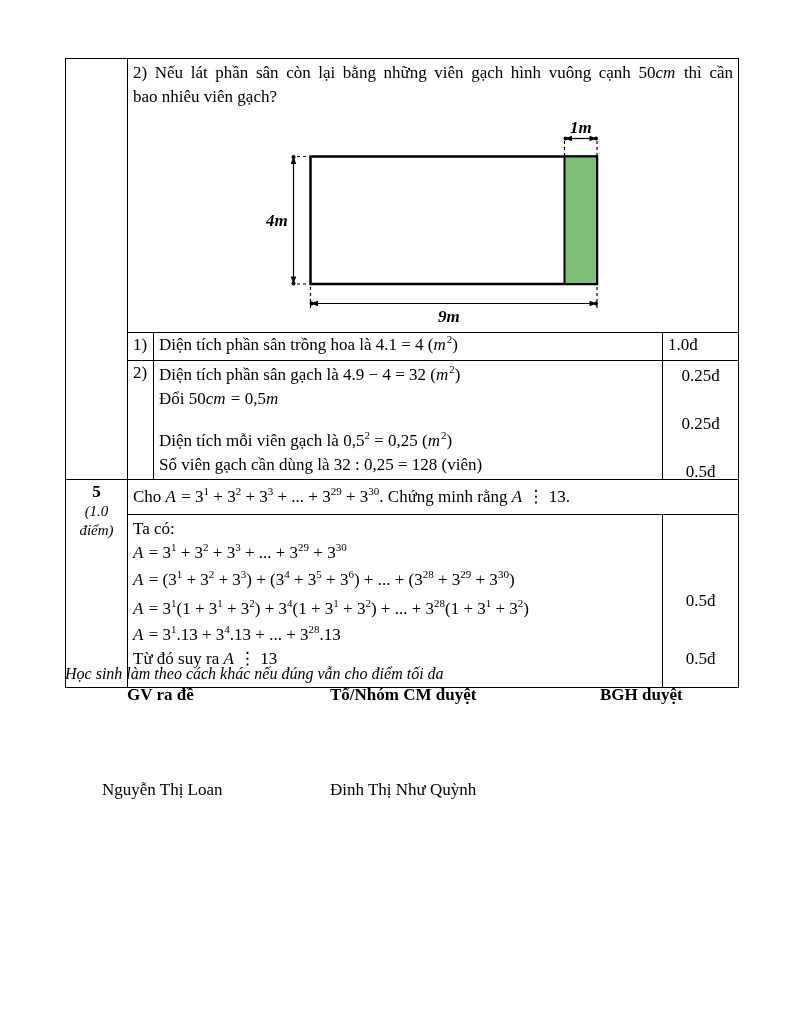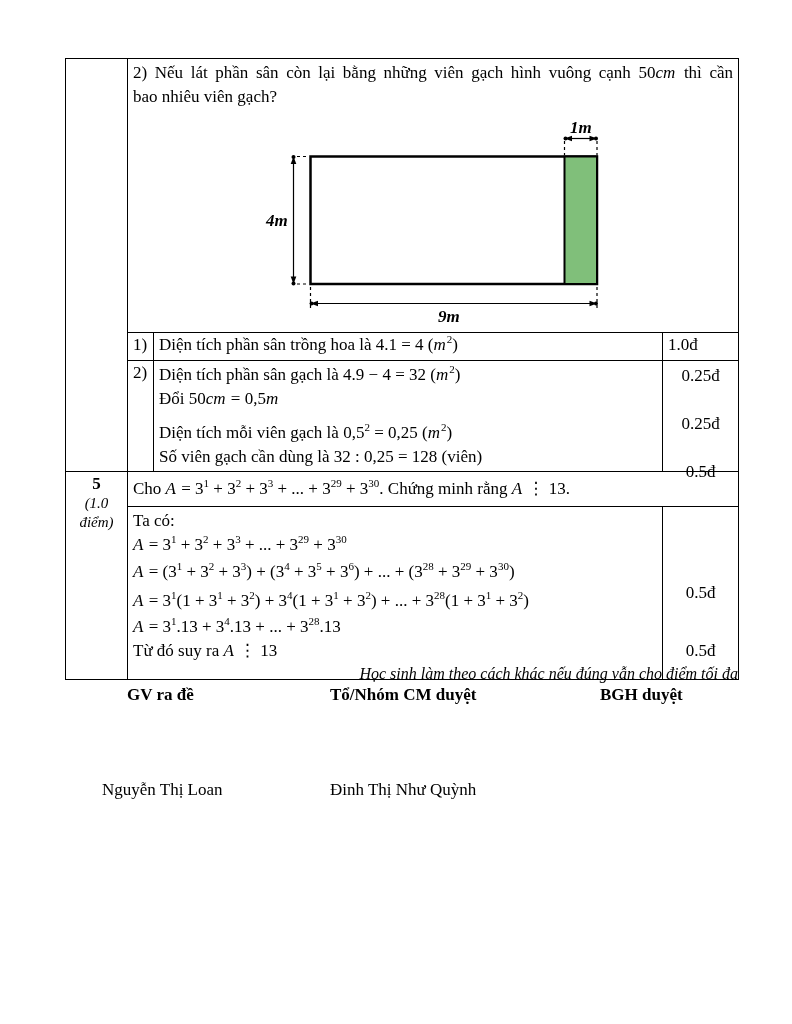--- a/index.html
+++ b/index.html
@@ -31,21 +31,21 @@
   td.pts-cell-abs{position:relative;padding:0;}
   .pts-abs{position:absolute;left:0;right:0;text-align:center;}
   
   .math{font-family:"Liberation Serif","DejaVu Serif",serif;}
   .math i{padding-right:1px;}
   .math sup{font-size:11px;line-height:0;vertical-align:super;letter-spacing:0;}
   
   svg.diagram{position:absolute;left:0;top:0;z-index:0;}
   .dim-label{font-family:"Liberation Serif","DejaVu Serif",serif;font-weight:bold;font-style:italic;font-size:17px;}
   
-  .note-line{position:absolute;left:65px;top:665px;width:673px;text-align:right;font-style:italic;font-size:16px;}
+  .note-line{position:absolute;left:65px;top:665px;width:673px;text-align:left;font-style:italic;font-size:16px;}
   .sig-title{position:absolute;top:685px;font-weight:bold;font-size:17px;text-align:center;}
   .sig-name{position:absolute;top:780px;font-size:17px;}
 </style>
 </head>
 <body>
 
 <div id="page">
 
   <table class="score">
     <colgroup>
@@ -109,21 +109,21 @@
       <td class="num-cell">1)</td>
       <td><span>Diện tích phần sân trồng hoa là</span> <span class="math">4.1 = 4 (<i>m</i><sup>2</sup>)</span></td>
       <td class="pts-cell">1.0đ</td>
     </tr>
 
     <tr class="r3">
       <td class="num-cell">2)</td>
       <td>
         <div class="sol-line"><span>Diện tích phần sân gạch là</span> <span class="math">4.9 − 4 = 32 (<i>m</i><sup>2</sup>)</span></div>
         <div class="sol-line"><span>Đổi</span> <span class="math">50<i>cm</i> = 0,5<i>m</i></span></div>
-        <div class="sol-line" style="margin-top:10px"><span>Diện tích mỗi viên gạch là</span> <span class="math">0,5<sup>2</sup> = 0,25 (<i>m</i><sup>2</sup>)</span></div>
+        <div class="sol-line" style="margin-top:18px"><span>Diện tích mỗi viên gạch là</span> <span class="math">0,5<sup>2</sup> = 0,25 (<i>m</i><sup>2</sup>)</span></div>
         <div class="sol-line"><span>Số viên gạch cần dùng là</span> <span class="math">32 : 0,25 = 128 (viên)</span></div>
       </td>
       <td class="pts-cell-multi">
         <div class="pts-stack">
           <span>0.25đ</span>
           <span>0.25đ</span>
           <span>0.5đ</span>
         </div>
       </td>
     </tr>

